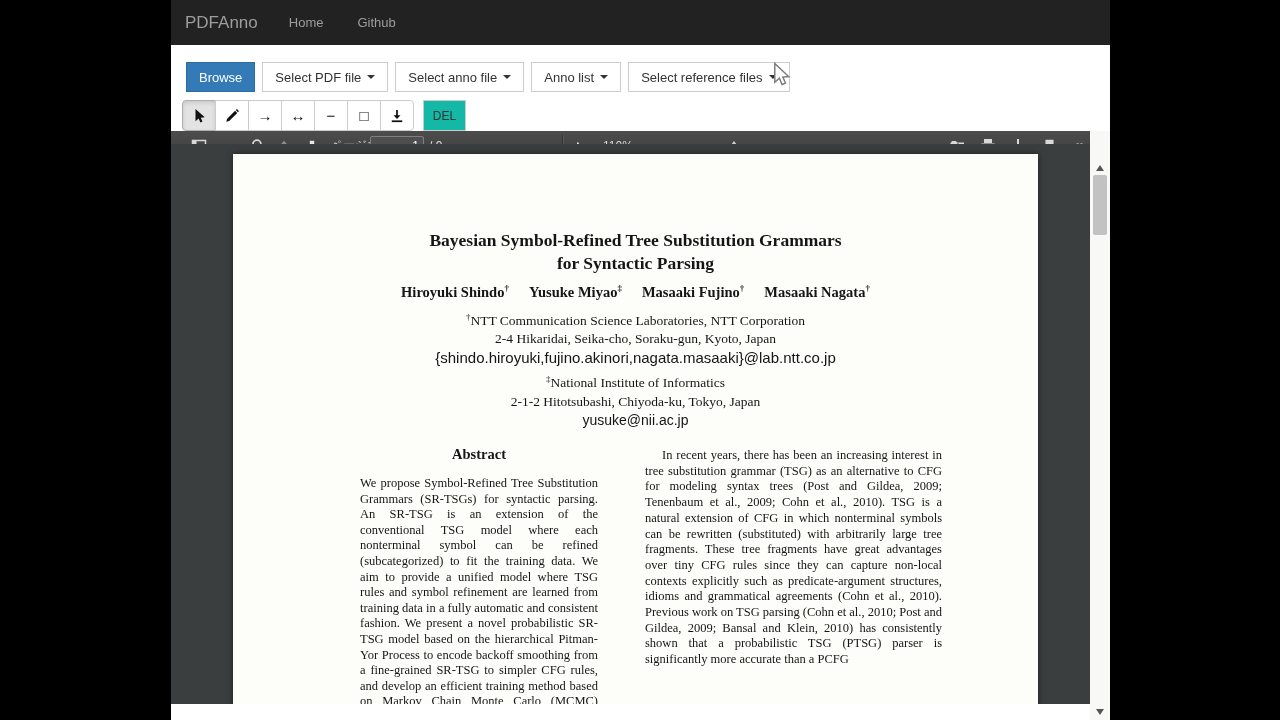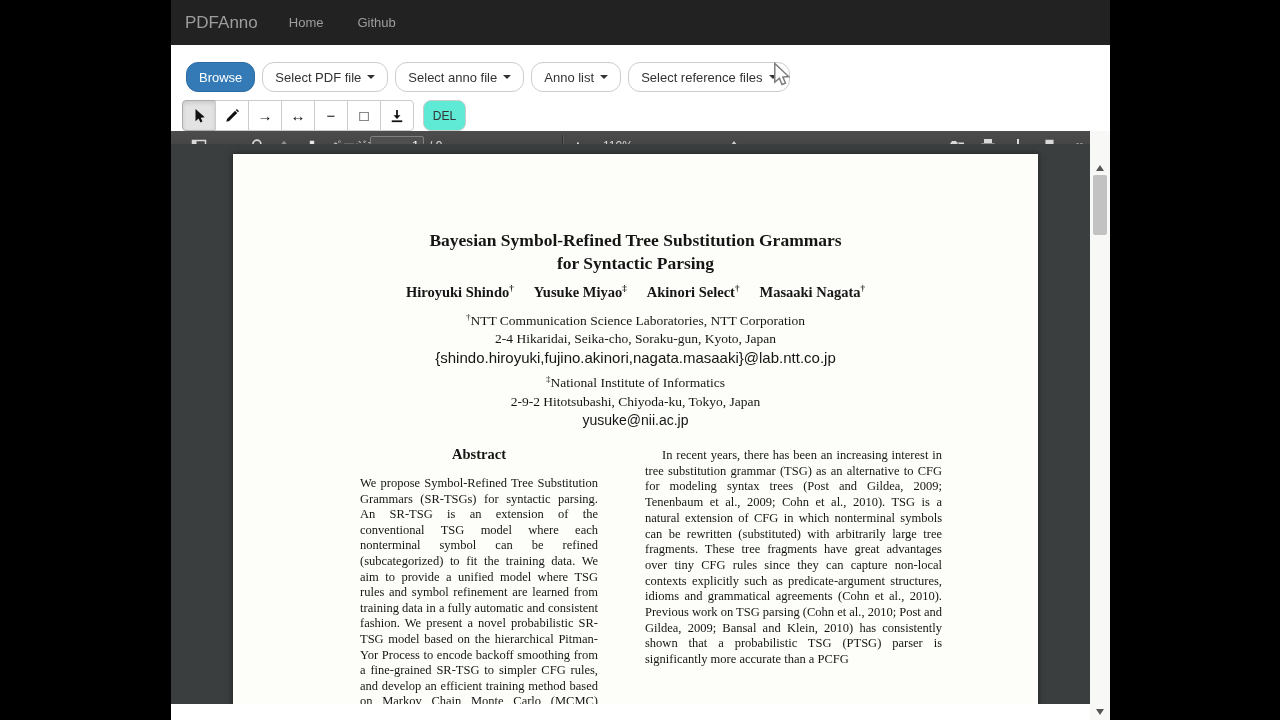--- a/index.html
+++ b/index.html
@@ -9,39 +9,39 @@
   .app { position:absolute; left:171px; top:0; width:939px; height:720px; background:#fff; }
 
   
   .navbar { position:absolute; top:0; left:0; width:100%; height:45px; background:#222;
             display:flex; align-items:center; }
   .brand { color:#9d9d9d; font-size:17px; padding:0 14px; cursor:default; }
   .nav-link { color:#9d9d9d; font-size:13px; padding:0 17px; cursor:pointer; }
 
   
   .upload-toolbar { position:absolute; top:62px; left:15px; display:flex; gap:7px; }
-  .btn { height:30px; font-size:13px; border-radius:12px; display:inline-flex;
+  .btn { height:30px; font-size:13px; border-radius:0; display:inline-flex;
          align-items:center; padding:0 12px; cursor:pointer; white-space:nowrap; }
   .btn-primary { background:#337ab7; border:1px solid #2e6da4; color:#fff; }
   .btn-default { background:#fff; border:1px solid #ccc; color:#333; }
   .caret { display:inline-block; width:0; height:0; margin-left:6px;
            border-left:4px solid transparent; border-right:4px solid transparent;
            border-top:4px solid #333; }
 
   
   .anno-toolbar { position:absolute; top:100px; left:11px; display:flex; align-items:center; }
   .tool-group { display:flex; }
   .tool-btn { width:34px; height:31px; background:#fff; border:1px solid #ccc;
               margin-left:-1px; display:flex; align-items:center; justify-content:center;
               cursor:pointer; font-size:15px; color:#111; }
   .tool-btn:first-child { margin-left:0; border-radius:4px 0 0 4px; }
   .tool-btn.last { border-radius:0 4px 4px 0; }
   .tool-btn.active { background:#e3e3e3; border-color:#adadad; box-shadow:inset 0 2px 4px rgba(0,0,0,.12); }
-  .del-btn { margin-left:9px; width:43px; height:31px; background:#5eead4; border:1px solid #ccc;
-             border-radius:8px; font-size:12px; color:#333; display:flex; align-items:center;
+  .del-btn { margin-left:9px; width:43px; height:31px; background:#14b8a6; border:1px solid #ccc;
+             border-radius:0; font-size:12px; color:#333; display:flex; align-items:center;
              justify-content:center; cursor:pointer; }
 
   
   .pdf-toolbar { position:absolute; top:131px; left:0; width:919px; height:29px;
                  background:linear-gradient(#4c4c4c,#3e3e3e); border-bottom:1px solid #2a2a2a; }
   .pt-item { position:absolute; top:0; height:29px; display:flex; align-items:center;
              justify-content:center; cursor:pointer; }
   .pt-label { color:#d9d9d9; font-size:12px; cursor:default; }
   .page-input { position:absolute; top:5px; left:199px; width:54px; height:19px;
                 background:#4f4f4f; border:1px solid #808080; color:#fff; font-size:12px;
@@ -236,29 +236,29 @@
 
   <div class="viewer">
     <div class="pdf-page">
 
       <div class="p-title" style="top:76px;">Bayesian Symbol-Refined Tree Substitution Grammars</div>
       <div class="p-title" style="top:99px;">for Syntactic Parsing</div>
 
       <div class="p-authors">
         <span><span>Hiroyuki Shindo</span><sup>†</sup></span>
         <span><span>Yusuke Miyao</span><sup>‡</sup></span>
-        <span><span>Akinori Select</span><sup>†</sup></span>
+        <span><span>Masaaki Fujino</span><sup>†</sup></span>
         <span><span>Masaaki Nagata</span><sup>†</sup></span>
       </div>
 
       <div class="p-affil" style="top:159px;"><sup>†</sup><span>NTT Communication Science Laboratories, NTT Corporation</span></div>
       <div class="p-affil" style="top:177px;"><span>2-4 Hikaridai, Seika-cho, Soraku-gun, Kyoto, Japan</span></div>
       <div class="p-affil mono" style="top:195px;"><span>{shindo.hiroyuki,fujino.akinori,nagata.masaaki}@lab.ntt.co.jp</span></div>
       <div class="p-affil" style="top:221px;"><sup>‡</sup><span>National Institute of Informatics</span></div>
-      <div class="p-affil" style="top:240px;"><span>2-9-2 Hitotsubashi, Chiyoda-ku, Tokyo, Japan</span></div>
+      <div class="p-affil" style="top:240px;"><span>2-1-2 Hitotsubashi, Chiyoda-ku, Tokyo, Japan</span></div>
       <div class="p-affil mono2" style="top:258px;"><span>yusuke@nii.ac.jp</span></div>
 
       <div class="abstract-head">Abstract</div>
       <div class="col-left">We propose Symbol-Refined Tree Substitution Grammars (SR-TSGs) for syntactic parsing. An SR-TSG is an extension of the conventional TSG model where each nonterminal symbol can be refined (subcategorized) to fit the training data. We aim to provide a unified model where TSG rules and symbol refinement are learned from training data in a fully automatic and consistent fashion. We present a novel probabilistic SR-TSG model based on the hierarchical Pitman-Yor Process to encode backoff smoothing from a fine-grained SR-TSG to simpler CFG rules, and develop an efficient training method based on Markov Chain Monte Carlo (MCMC) sampling. Our</div>
       <div class="col-right">In recent years, there has been an increasing interest in tree substitution grammar (TSG) as an alternative to CFG for modeling syntax trees (Post and Gildea, 2009; Tenenbaum et al., 2009; Cohn et al., 2010). TSG is a natural extension of CFG in which nonterminal symbols can be rewritten (substituted) with arbitrarily large tree fragments. These tree fragments have great advantages over tiny CFG rules since they can capture non-local contexts explicitly such as predicate-argument structures, idioms and grammatical agreements (Cohn et al., 2010). Previous work on TSG parsing (Cohn et al., 2010; Post and Gildea, 2009; Bansal and Klein, 2010) has consistently shown that a probabilistic TSG (PTSG) parser is significantly more accurate than a PCFG</div>
     </div>
   </div>
 
   <div class="scrollbar">
     <div class="sb-arrow sb-up"></div>

